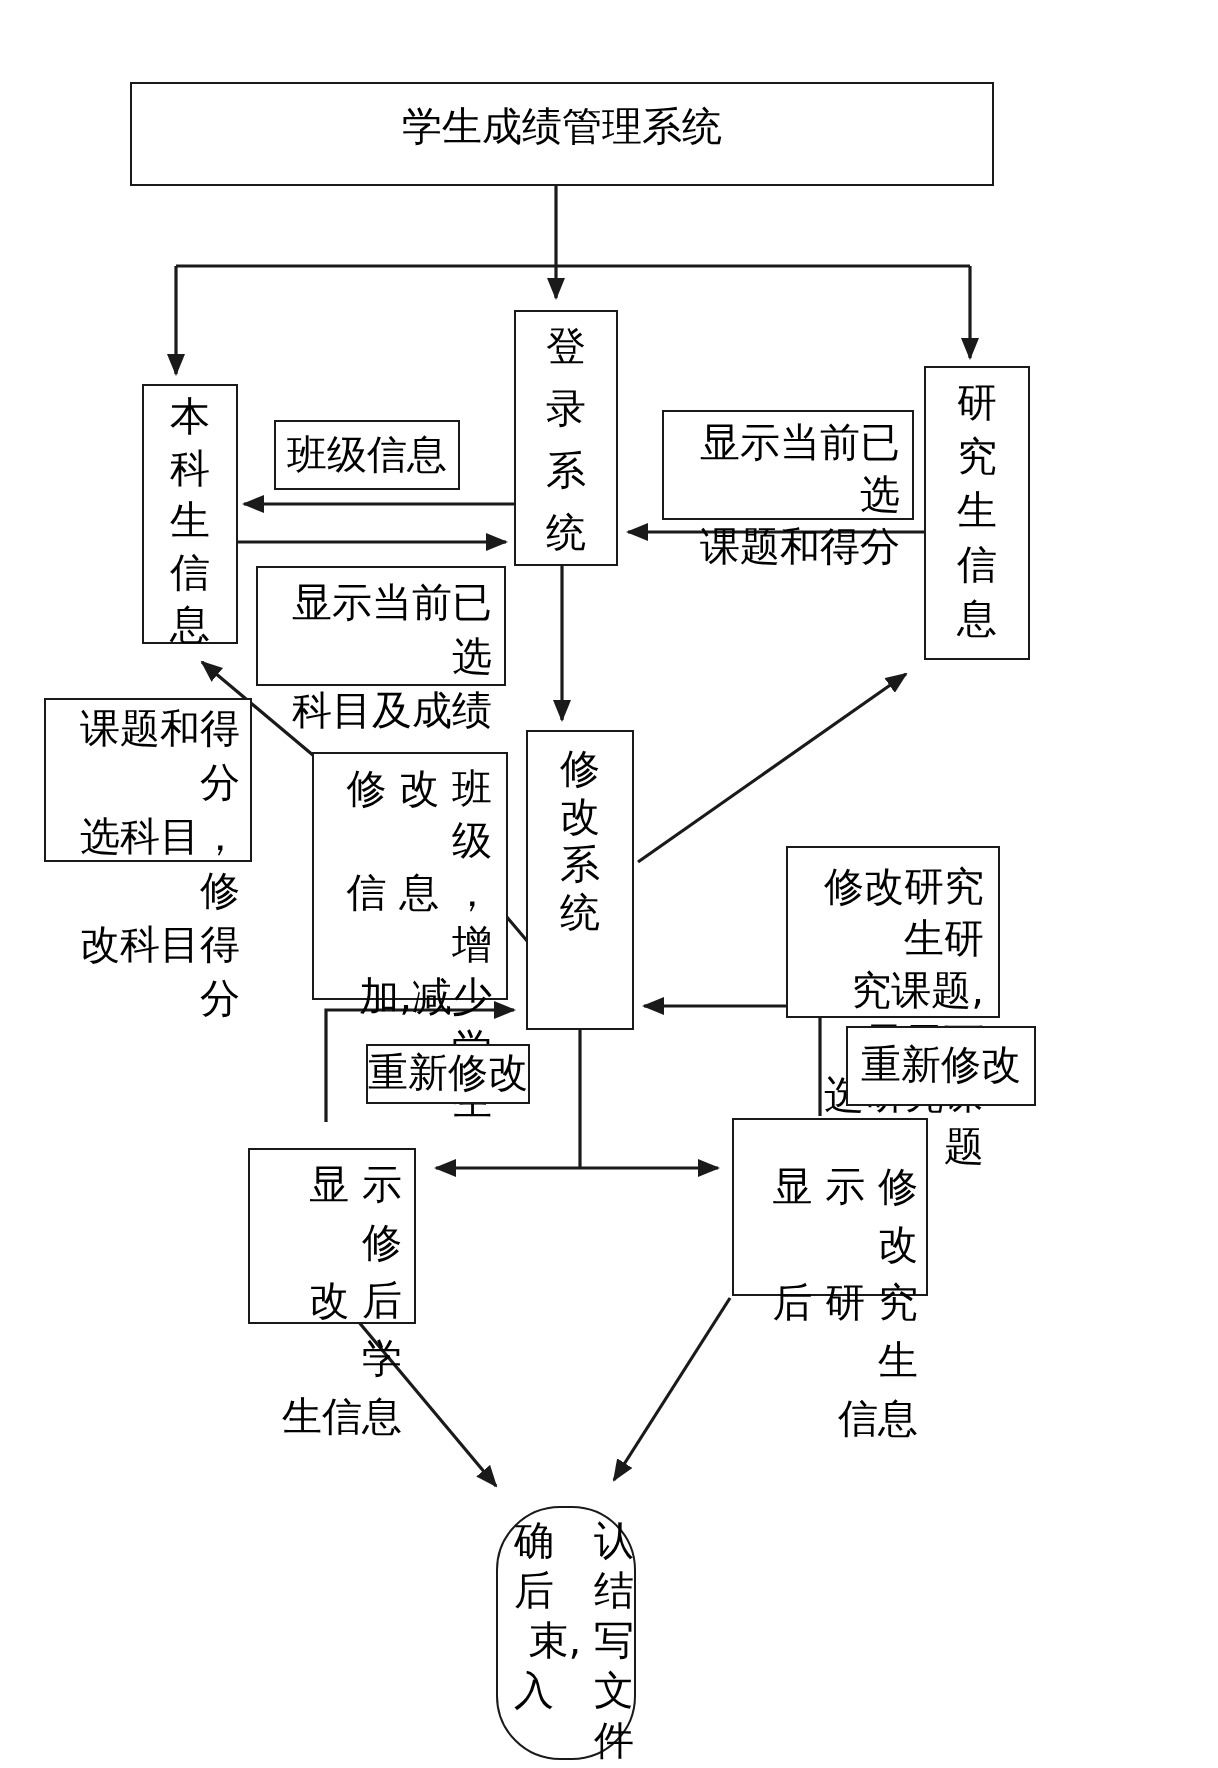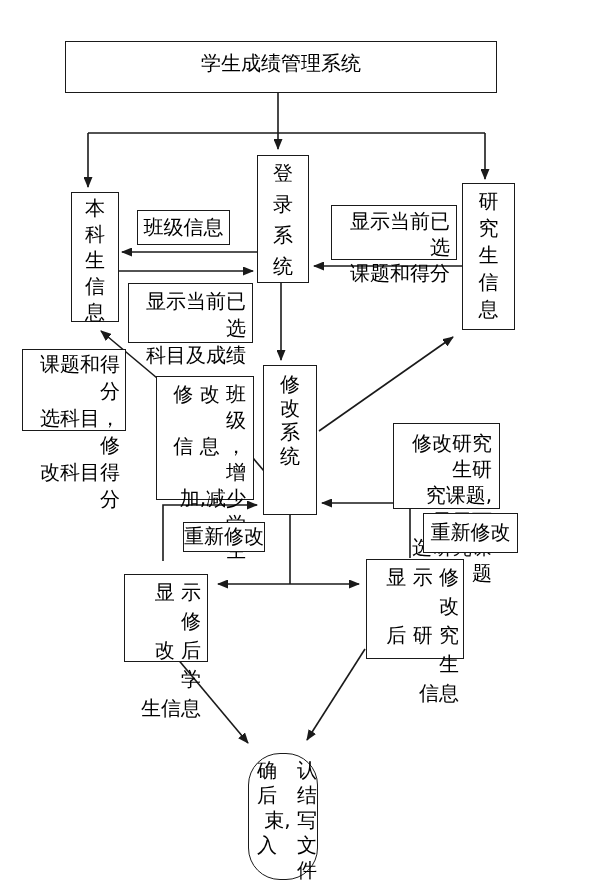--- a/index.html
+++ b/index.html
@@ -108,21 +108,21 @@
 选研究课题</div>
 
   <div class="node ctr" style="left:183px;top:522px;width:82px;height:30px;line-height:27px;">重新修改</div>
 
   <div class="node ctr" style="left:423px;top:513px;width:95px;height:40px;line-height:37px;">重新修改</div>
 
   <div class="node lbl" style="left:124px;top:562px;width:84px;height:88px;line-height:29px;padding:3px 6px;margin-top:12px;">显 示 修
 改 后 学
 生信息</div>
 
-  <div class="node lbl" style="left:366px;top:559px;width:98px;height:100px;line-height:29px;padding:3px 4px;">显 示 修 改
+  <div class="node lbl" style="left:366px;top:559px;width:98px;height:89px;line-height:29px;padding:19px 4px;">显 示 修 改
 后 研 究 生
 信息</div>
 
   <div class="node lbl" style="left:248px;top:753px;width:70px;height:127px;line-height:25px;padding:4px 0 0 8px;border-radius:32px;">确　认
 后　结
 束, 写
 入　文
 件</div>
 
 </div>

